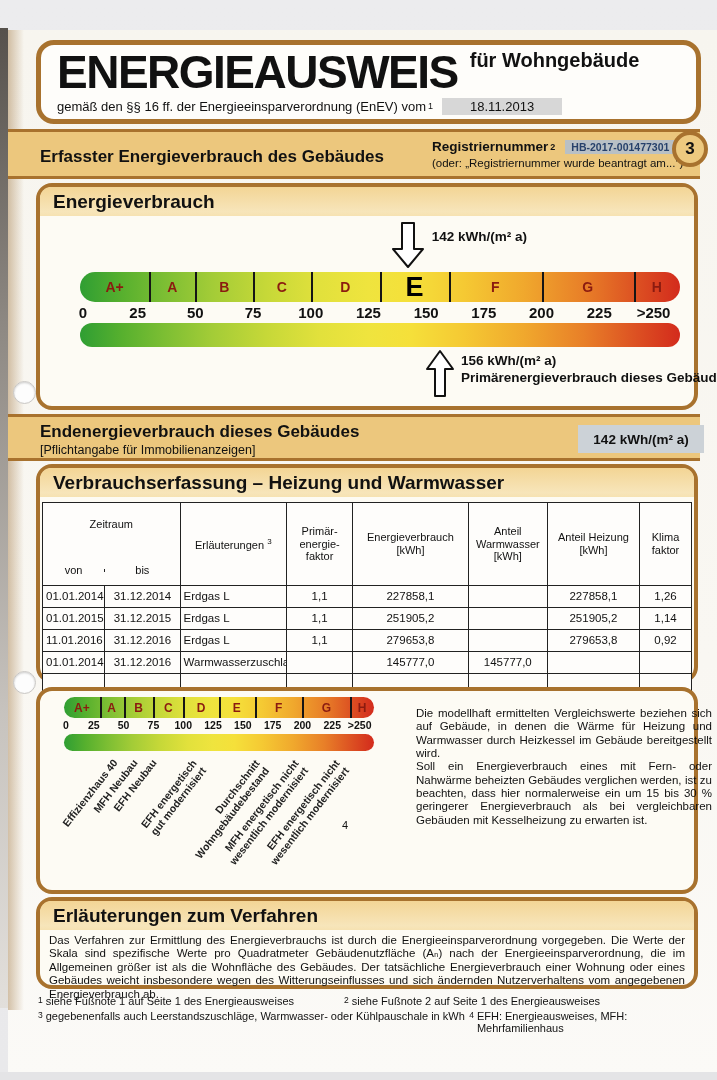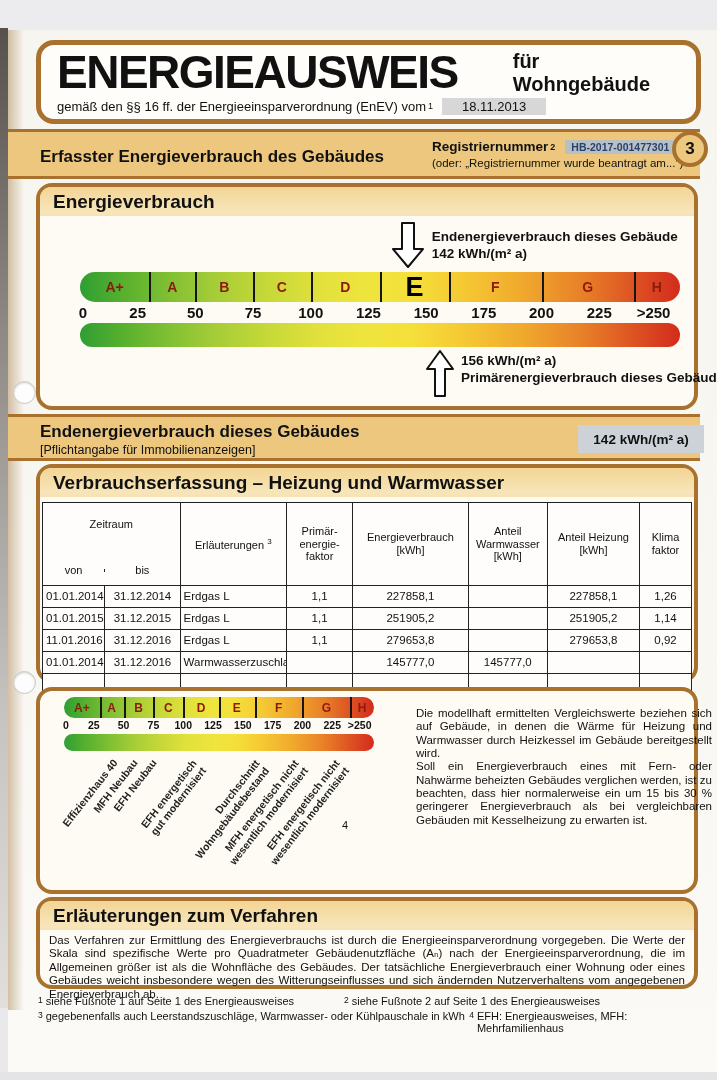--- a/index.html
+++ b/index.html
@@ -15,26 +15,26 @@
   .paper::before{content:'';position:absolute;left:0;top:0;height:980px;width:16px;
     background:linear-gradient(90deg,rgba(146,99,38,.38),rgba(146,99,38,0));pointer-events:none;}
   .bottom-strip{position:absolute;left:0;top:1072px;width:717px;height:8px;background:#e4e4e6;}
 
   .hole{position:absolute;width:21px;height:21px;border-radius:50%;background:#fdfdfd;
     border:1px solid #c9c7c4;box-shadow:inset 0 1px 2px rgba(0,0,0,.18);z-index:30;}
 
   
   .title-box{position:absolute;left:28px;top:10px;width:665px;height:84px;background:#fefdfa;
     border:5px solid #a8722e;border-radius:18px;box-sizing:border-box;padding:4px 16px 0 16px;}
-  .title-line{display:flex;align-items:flex-end;gap:43px;}
+  .title-line{display:flex;align-items:flex-start;}
   .main-title{font-size:46px;font-weight:bold;letter-spacing:-1.5px;line-height:1.02;}
   .sub-title{font-size:20px;font-weight:bold;margin-left:12px;}
   .law-line{margin-top:2px;font-size:13px;display:flex;align-items:center;}
   .law-line sup{font-size:9px;margin-left:2px;}
-  .date-box{display:inline-block;background:#d7d7d7;padding:1px 20px;margin-left:9px;font-size:13px;}
+  .date-box{display:inline-block;background:#d7d7d7;padding:1px 28px;margin-left:9px;font-size:13px;}
 
   
   .banner{position:absolute;left:0;width:692px;background:#ecc77d;
     border-top:3px solid #a8722e;border-bottom:3px solid #a8722e;box-sizing:border-box;text-decoration:underline;}
   .banner1{top:99px;height:50px;}
   .banner1 .b-title{position:absolute;left:32px;top:15px;font-size:17px;font-weight:bold;}
   .reg-group{position:absolute;left:424px;top:7px;}
   .reg-line1{font-size:13.5px;font-weight:bold;display:flex;align-items:center;}
   .reg-line1 sup{font-size:9px;margin-left:2px;}
   .reg-num{background:#b9c0c5;color:#27416b;font-size:10.5px;font-weight:bold;
@@ -147,21 +147,20 @@
 
   <div class="box" style="left:28px;top:153px;width:662px;height:227px;">
     <div class="box-header">Energieverbrauch</div>
     <div class="box-content" style="height:187px;">
       <div class="arrow" id="down-arrow" style="top: 6px; left: 350.692px;">
         <svg width="34" height="47" viewBox="0 0 34 47">
             <path d="M11 1 h12 v26 h9 L17 45 L2 27 h9 z" fill="#ffffff" stroke="#111" stroke-width="2" stroke-linejoin="round"></path>
           </svg>
       </div>
       <div class="anno" id="end-text" style="top: 12px; left: 391.692px;">
-        <div>Endenergieverbrauch dieses Gebäude</div>
         <div>142 kWh/(m² a)</div>
       </div>
 
       <div class="scale-letters grad" id="main-letters" style="left:40px;top:56px;width:600px;height:30px;">
           <span class="cls" style="left: 5.76923%;">A+</span>
           <div class="sep" style="left: 11.5385%;"></div>
           <span class="cls" style="left: 15.3846%;">A</span>
           <div class="sep" style="left: 19.2308%;"></div>
           <span class="cls" style="left: 24.0385%;">B</span>
           <div class="sep" style="left: 28.8462%;"></div>

